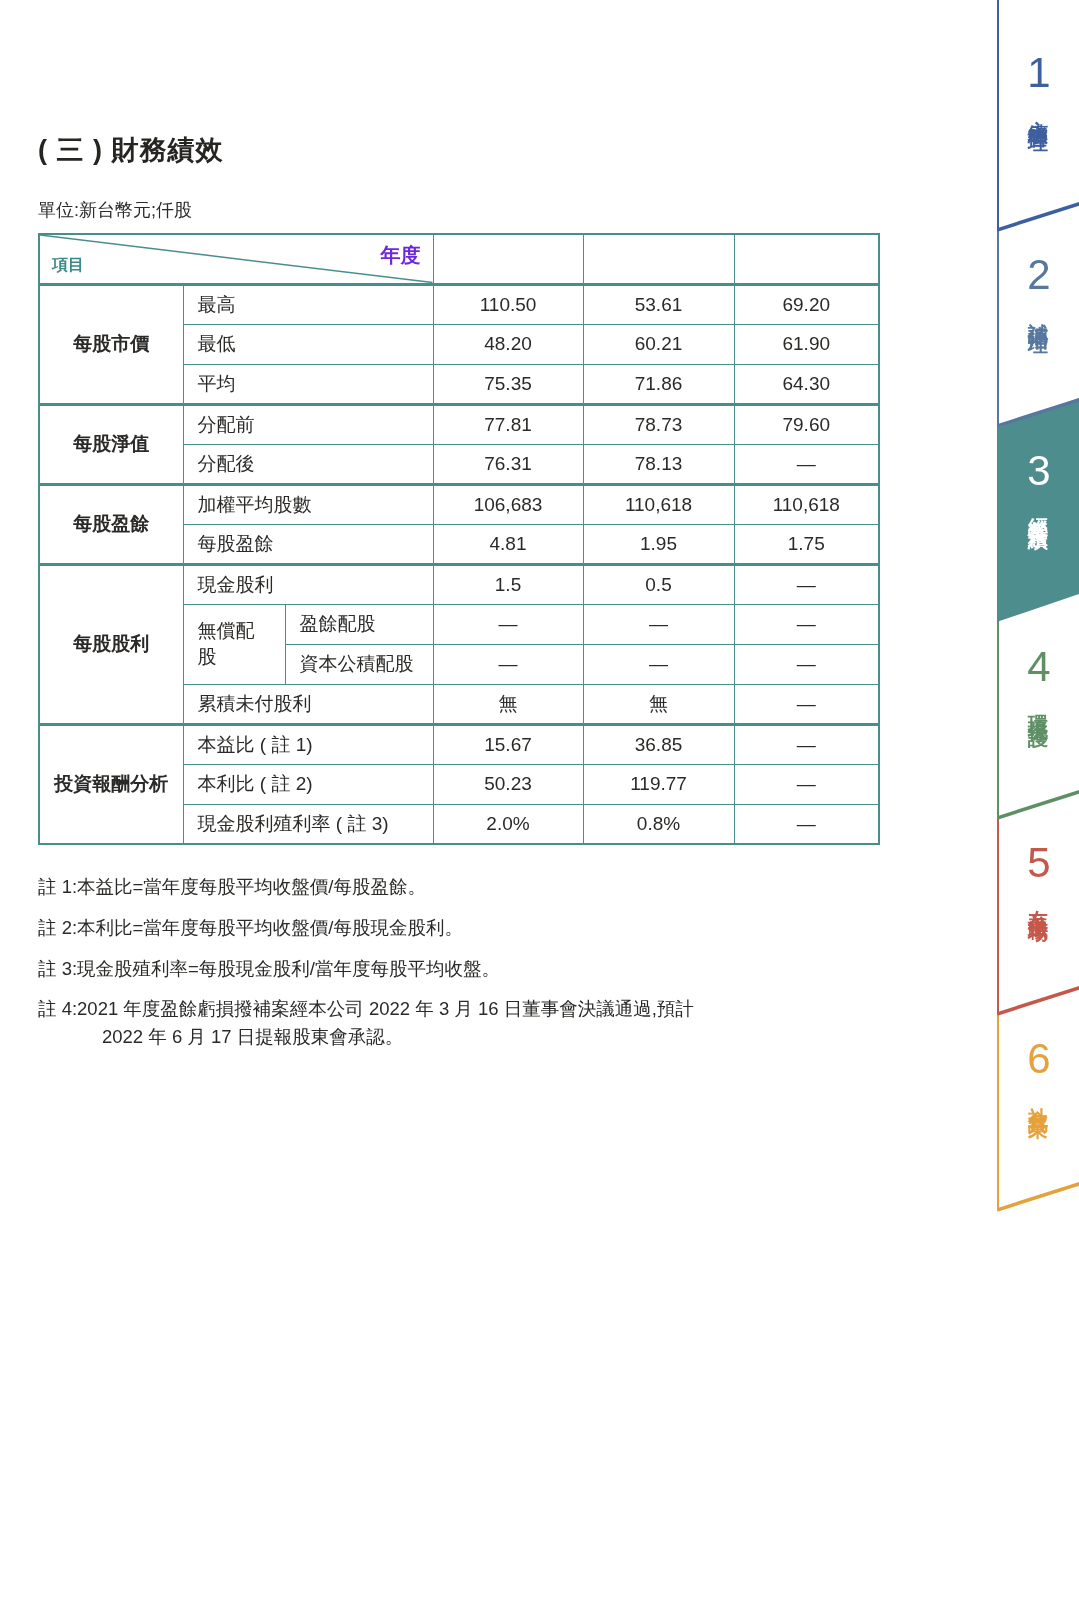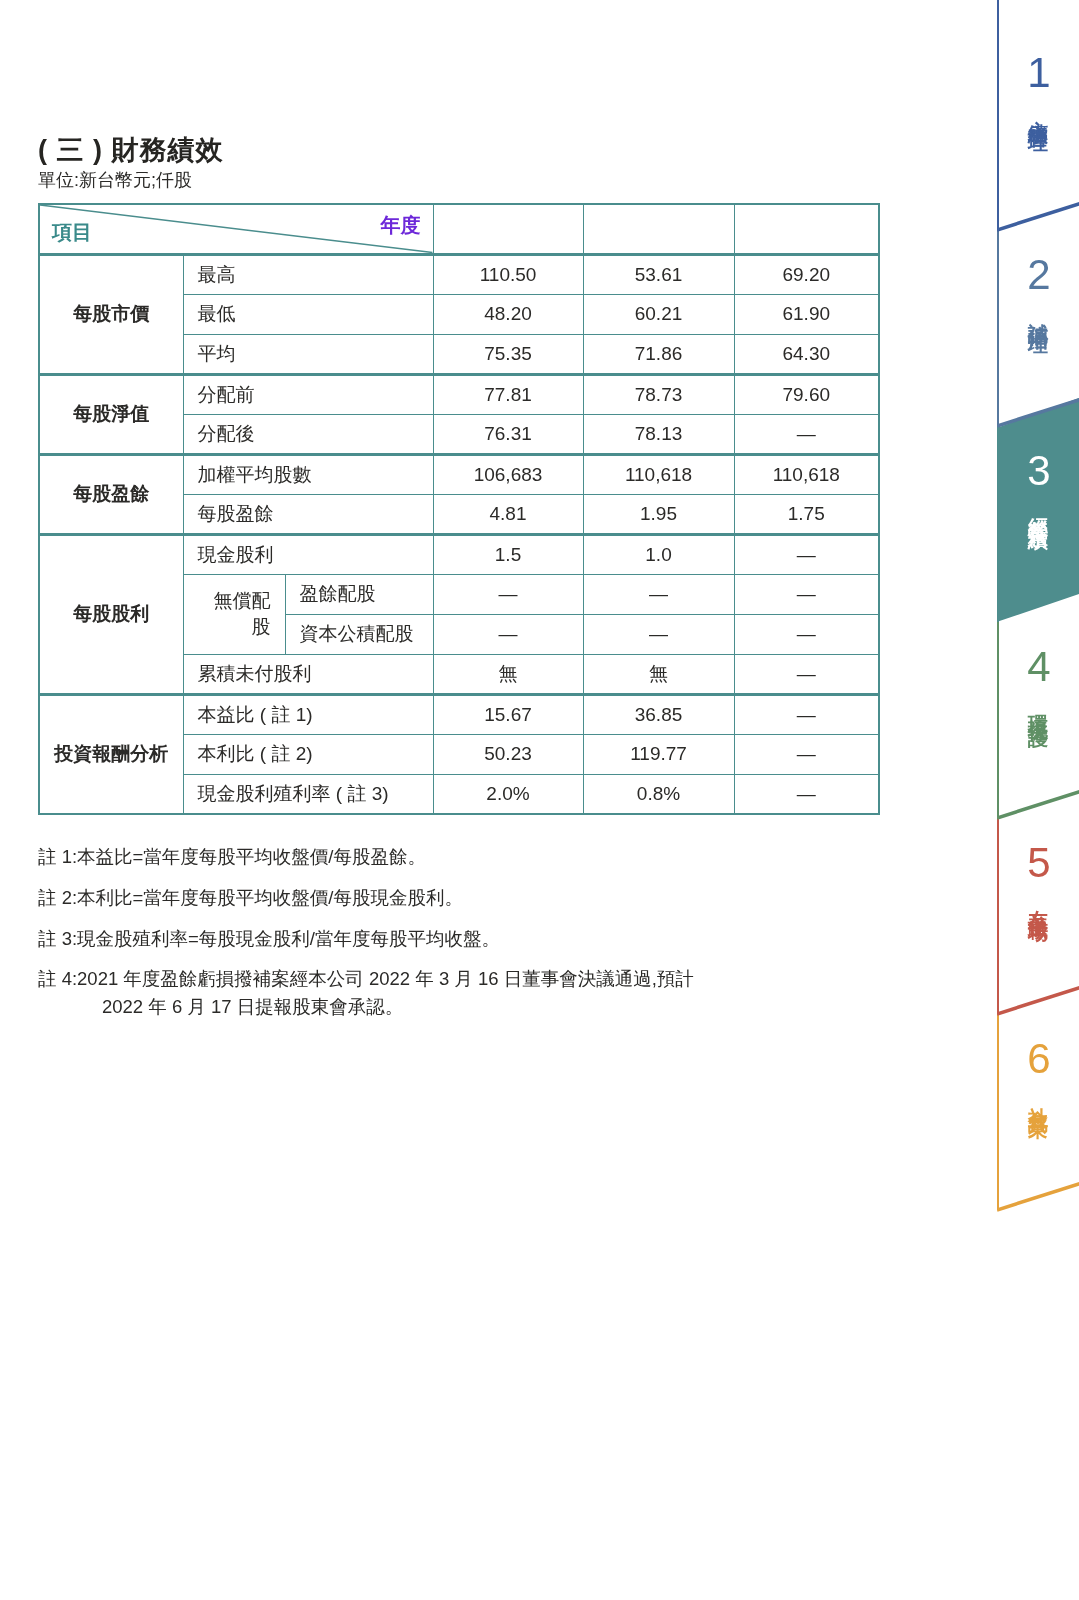--- a/index.html
+++ b/index.html
@@ -5,45 +5,45 @@
   * { margin:0; padding:0; box-sizing:border-box; }
   html,body { background:#ffffff; }
   body {
     font-family:"Liberation Sans","DejaVu Sans",sans-serif;
     color:#2b2a28;
     width:1079px; height:1600px;
     position:relative; overflow:hidden;
   }
   .content { position:absolute; left:38px; top:0; width:676px; }
   .heading { margin-top:132px; font-size:27px; font-weight:bold; letter-spacing:1px; color:#262522; }
-  .unit { font-size:18px; color:#2b2a28; }
+  .unit { margin-top:30px; font-size:18px; color:#2b2a28; }
 
   table.fin {
     margin-top:11px; width:840px;
     border-collapse:collapse;
     border:2px solid #4a8d8d;
     table-layout:fixed;
   }
   table.fin td, table.fin th {
     border:1px solid #4a8d8d;
     height:40px; font-size:19px;
     padding:0 14px;
     background:#ffffff;
   }
   
   th.corner { position:relative; padding:0; height:68px; background:#fff; }
   th.corner svg { position:absolute; inset:0; width:100%; height:100%; }
   .corner-top { position:absolute; top:7px; right:12px; color:#6d28d9; font-weight:bold; font-size:20px; }
-  .corner-bottom { position:absolute; bottom:7px; left:12px; color:#3a8a8a; font-weight:bold; font-size:20px; }
+  .corner-bottom { position:absolute; bottom:7px; left:12px; color:#3a8a8a; font-weight:bold; font-size:16px; }
   th.colh { color:#fff; font-weight:bold; font-size:20px; text-align:center; line-height:1.25; }
   th.dark { background:#4f8f8f; }
   th.light { background:#9fbcbc; }
   
   td.grp { font-weight:bold; text-align:center; padding:0 6px; }
-  td.nest { text-align:right; padding:0 6px; }
+  td.nest { text-align:left; padding:0 6px; }
   td.sub { text-align:left; }
   td.num { text-align:center; padding-right:16px; }
   td.c   { text-align:center; }
   td.shade { background:#e7efef; }
   tr.gs td { border-top:3px solid #4a8d8d; }
   tbody tr:first-child td { border-top:3px solid #4a8d8d; }
 
   .notes { margin-top:28px; font-size:18.5px; line-height:1.5; }
   .note { margin-bottom:13px; padding-left:64px; text-indent:-64px; }
 
@@ -160,21 +160,21 @@
         <td class="sub" colspan="2">每股盈餘</td>
         <td class="num">4.81</td>
         <td class="num">1.95</td>
         <td class="num">1.75</td>
       </tr>
 
       <tr class="gs">
         <td class="grp" rowspan="4">每股股利</td>
         <td class="sub shade" colspan="2">現金股利</td>
         <td class="num shade">1.5</td>
-        <td class="num shade">1.0</td>
+        <td class="num shade">0.5</td>
         <td class="c shade">—</td>
       </tr>
       <tr>
         <td class="nest" rowspan="2">無償配股</td>
         <td class="sub">盈餘配股</td>
         <td class="c">—</td>
         <td class="c">—</td>
         <td class="c">—</td>
       </tr>
       <tr>

